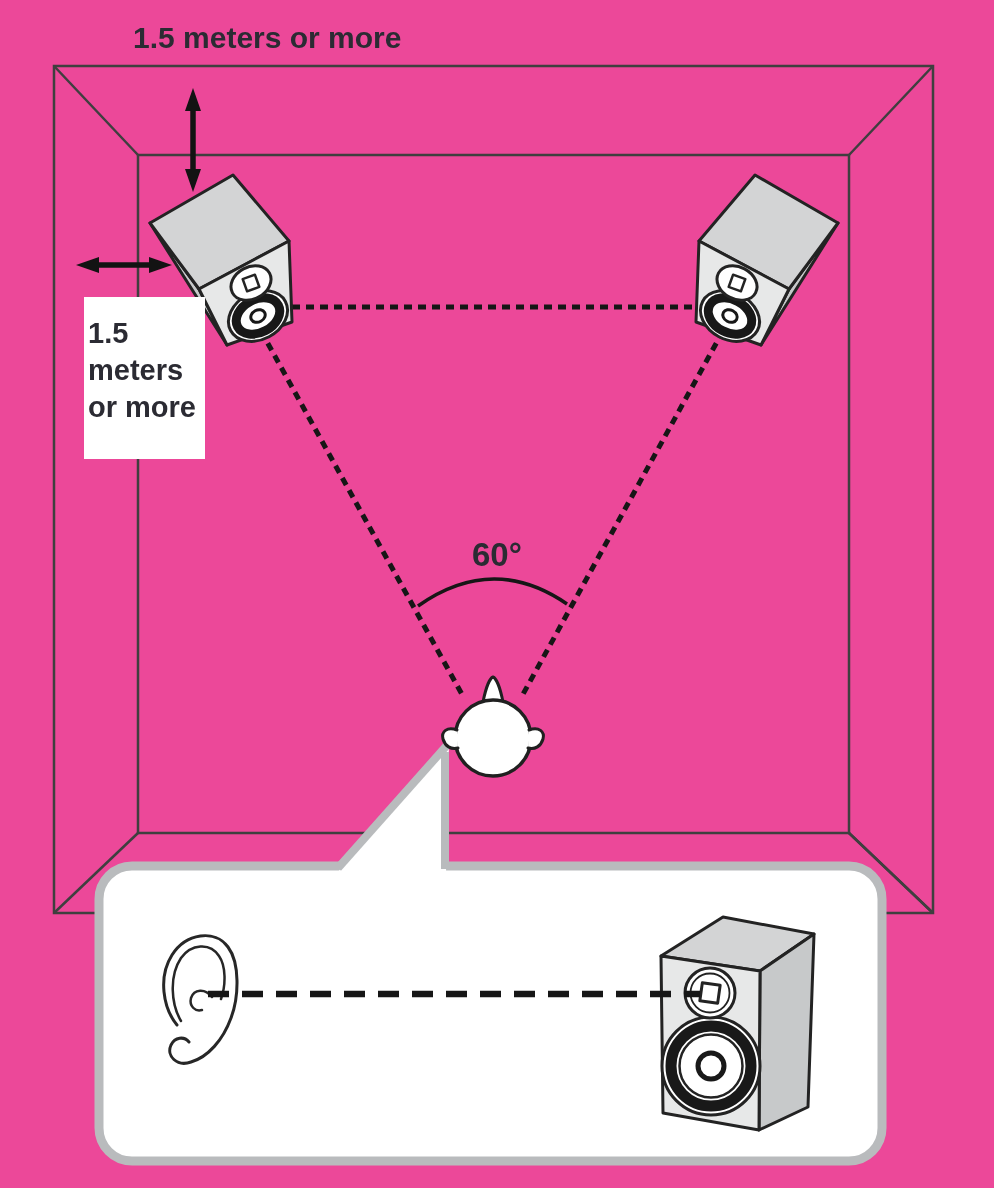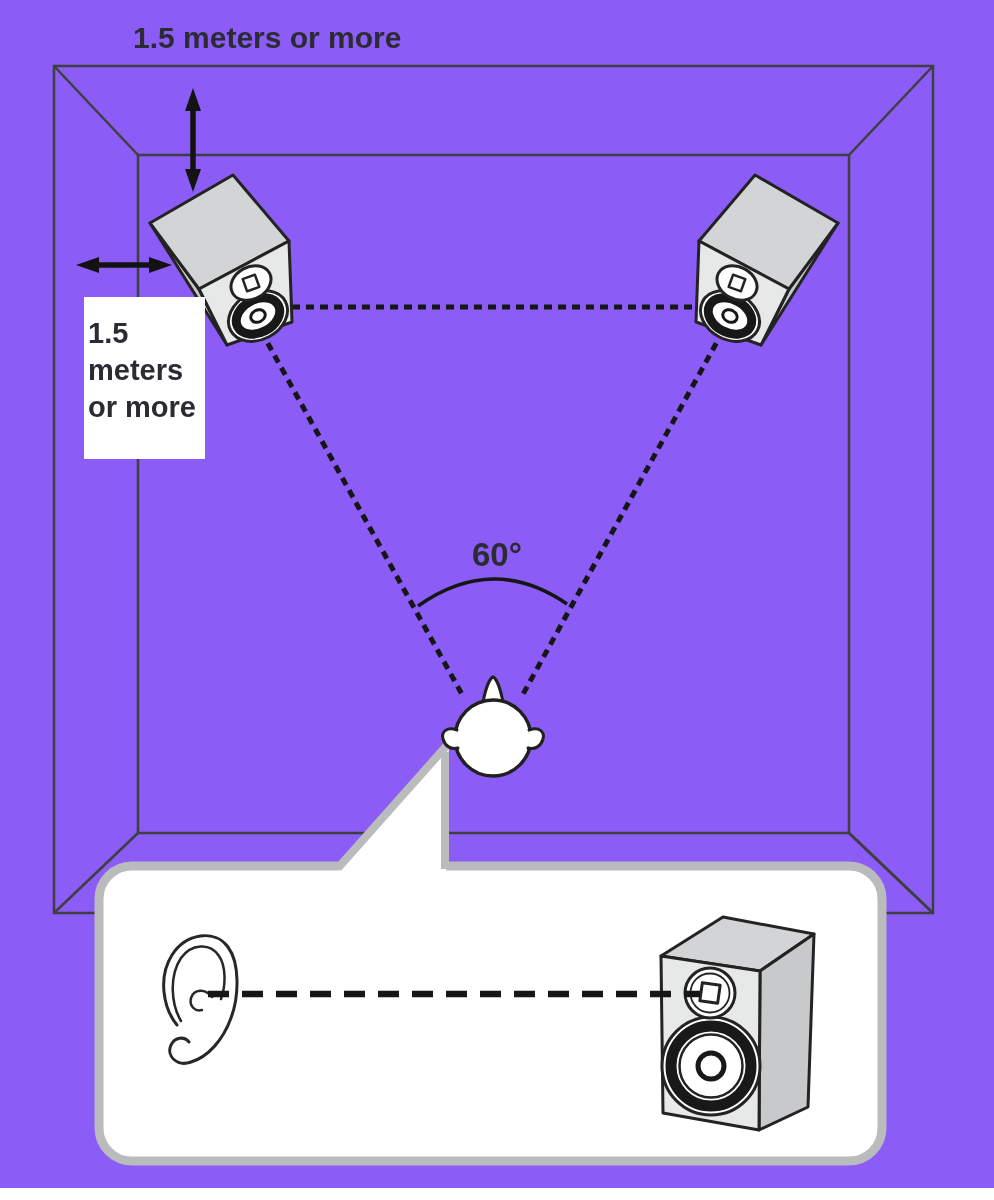--- a/index.html
+++ b/index.html
@@ -1,19 +1,19 @@
 <!DOCTYPE html>
 <html><head>
 <meta charset="utf-8">
 <style>
   html,body{margin:0;padding:0;background:#ffffff;}
   .stage{
     position:relative;
     width:994px;height:1188px;
-    background:#8b5cf6;
+    background:#ec4899;
     overflow:hidden;
     font-family:"Liberation Sans","DejaVu Sans",sans-serif;
   }
   svg{position:absolute;left:0;top:0;}
   text{
     font-family:"Liberation Sans","DejaVu Sans",sans-serif;
     font-weight:bold;
     fill:#2b2b33;
   }
 </style>

